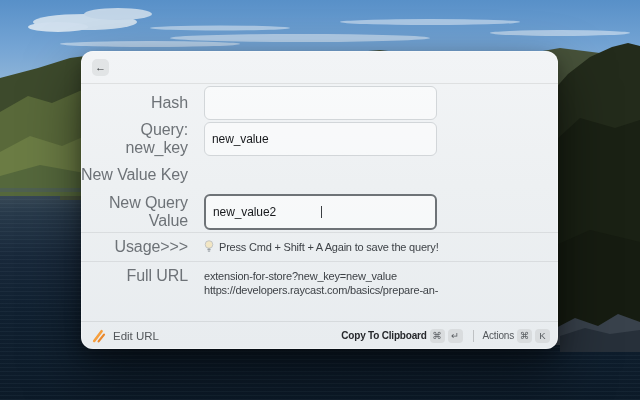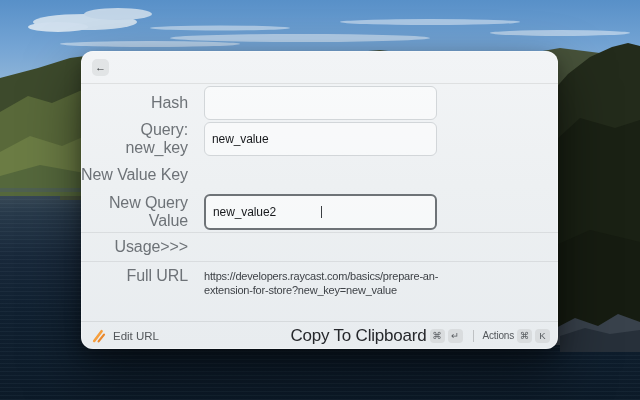--- a/index.html
+++ b/index.html
@@ -36,21 +36,21 @@
 
   .usage-text,.url-text{font-size:11px;color:#3e4247;letter-spacing:-0.2px;}
   .usage-wrap{margin-left:16px;display:flex;align-items:center;gap:5px;}
   .url-wrap{margin-left:16px;line-height:14px;}
 
   
   .win-footer{position:absolute;left:0;right:0;bottom:0;height:27px;border-top:1px solid rgba(0,0,0,.08);
       display:flex;align-items:center;padding:0 8px 0 10px;border-radius:0 0 12px 12px;}
   .app-label{font-size:11.5px;color:#53575b;margin-left:7px;text-align:center;}
   .footer-right{margin-left:auto;display:flex;align-items:center;}
-  .action-primary{font-size:17px;font-weight:400;color:#26282c;letter-spacing:-0.2px;background:none;border:none;padding:0;cursor:pointer;font-family:inherit;}
+  .action-primary{font-size:10px;font-weight:700;color:#26282c;letter-spacing:-0.2px;background:none;border:none;padding:0;cursor:pointer;font-family:inherit;}
   .action-secondary{font-size:10px;color:#53575b;letter-spacing:-0.2px;background:none;border:none;padding:0;cursor:pointer;font-family:inherit;}
   .kbd{display:inline-flex;align-items:center;justify-content:center;min-width:15px;height:14px;
       border-radius:4px;background:#d9dcde;color:#5a5e62;font-size:9.5px;margin-left:3px;padding:0 2px;box-sizing:border-box;}
   .vsep{width:1px;height:12px;background:rgba(0,0,0,.18);margin:0 9px 0 10px;}
 </style>
 </head>
 <body>
 
 <div class="stage">
 
@@ -118,29 +118,37 @@
       <div class="box focused" role="textbox">
         <span>new_value2</span>
         <span class="caret"></span>
       </div>
     </div>
 
     <div class="divider" style="top:181px;"></div>
 
     <div class="row" style="top:187px;left:0;height:17px;">
       <span class="lbl">Usage&gt;&gt;&gt;</span>
+      <div class="usage-wrap">
+        <svg width="10" height="13" viewBox="0 0 10 13">
+          <circle cx="5" cy="4.5" r="3.8" fill="#f2e6c4" stroke="#b9bdc1" stroke-width="0.8"></circle>
+          <rect x="3.4" y="8.4" width="3.2" height="2.2" rx="0.8" fill="#9aa0a5"></rect>
+          <rect x="3.8" y="10.8" width="2.4" height="1.2" rx="0.6" fill="#b6bbc0"></rect>
+        </svg>
+        <span class="usage-text">Press Cmd + Shift + A Again to save the query!</span>
+      </div>
     </div>
 
     <div class="divider" style="top:210px;"></div>
 
     <div class="row" style="top:218px;left:0;align-items:flex-start;">
       <span class="lbl" style="line-height:14px;">Full URL</span>
       <div class="url-wrap">
+        <div class="url-text">extension-for-store?new_key=new_value</div>
         <div class="url-text">https://developers.raycast.com/basics/prepare-an-</div>
-        <div class="url-text">extension-for-store?new_key=new_value</div>
       </div>
     </div>
 
     <div class="win-footer">
       <svg width="15" height="14" viewBox="0 0 15 14">
         <path d="M3.2 12 L10.6 2.2" stroke="#f59e3d" stroke-width="2.6" stroke-linecap="round" fill="none"></path>
         <path d="M7.6 12.4 L13 5.6" stroke="#e9872b" stroke-width="2.2" stroke-linecap="round" fill="none"></path>
       </svg>
       <span class="app-label">Edit URL</span>
 

